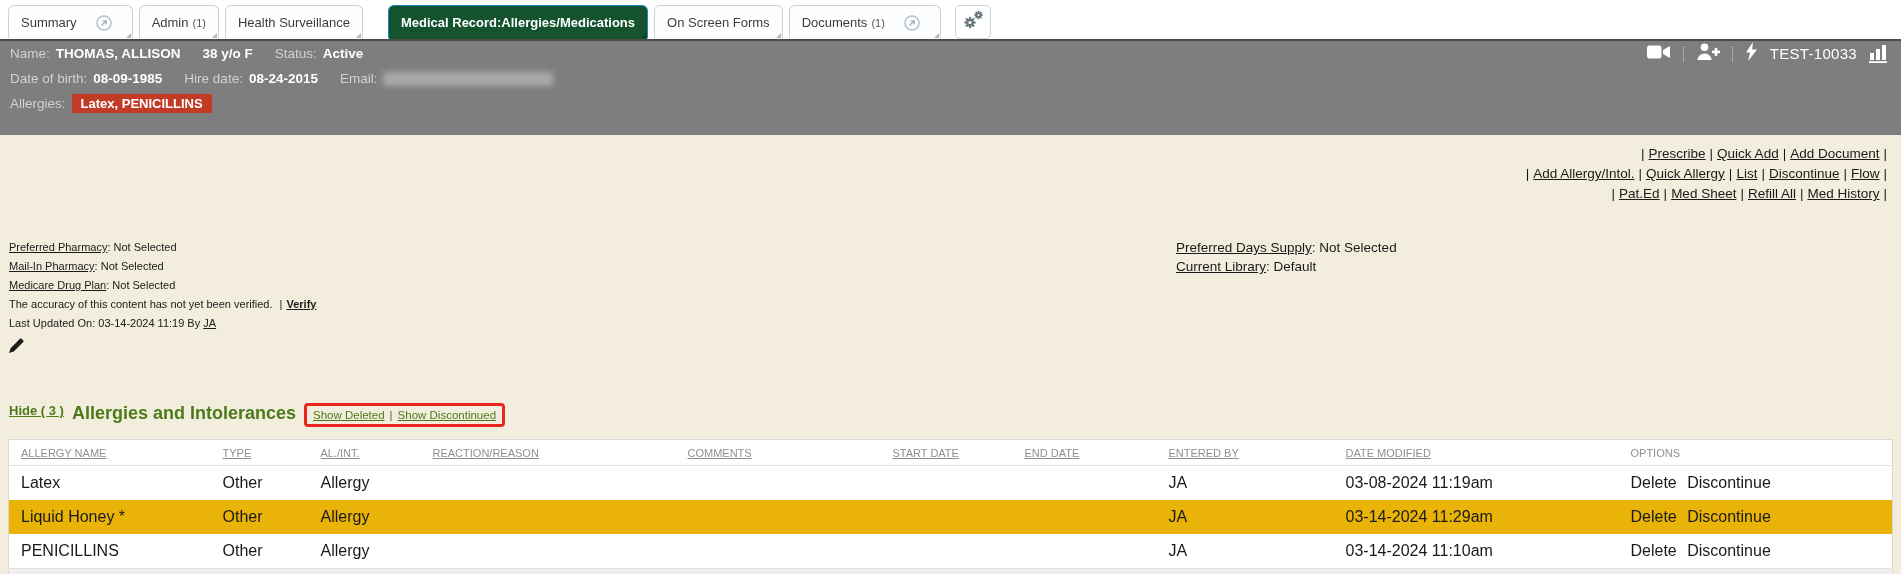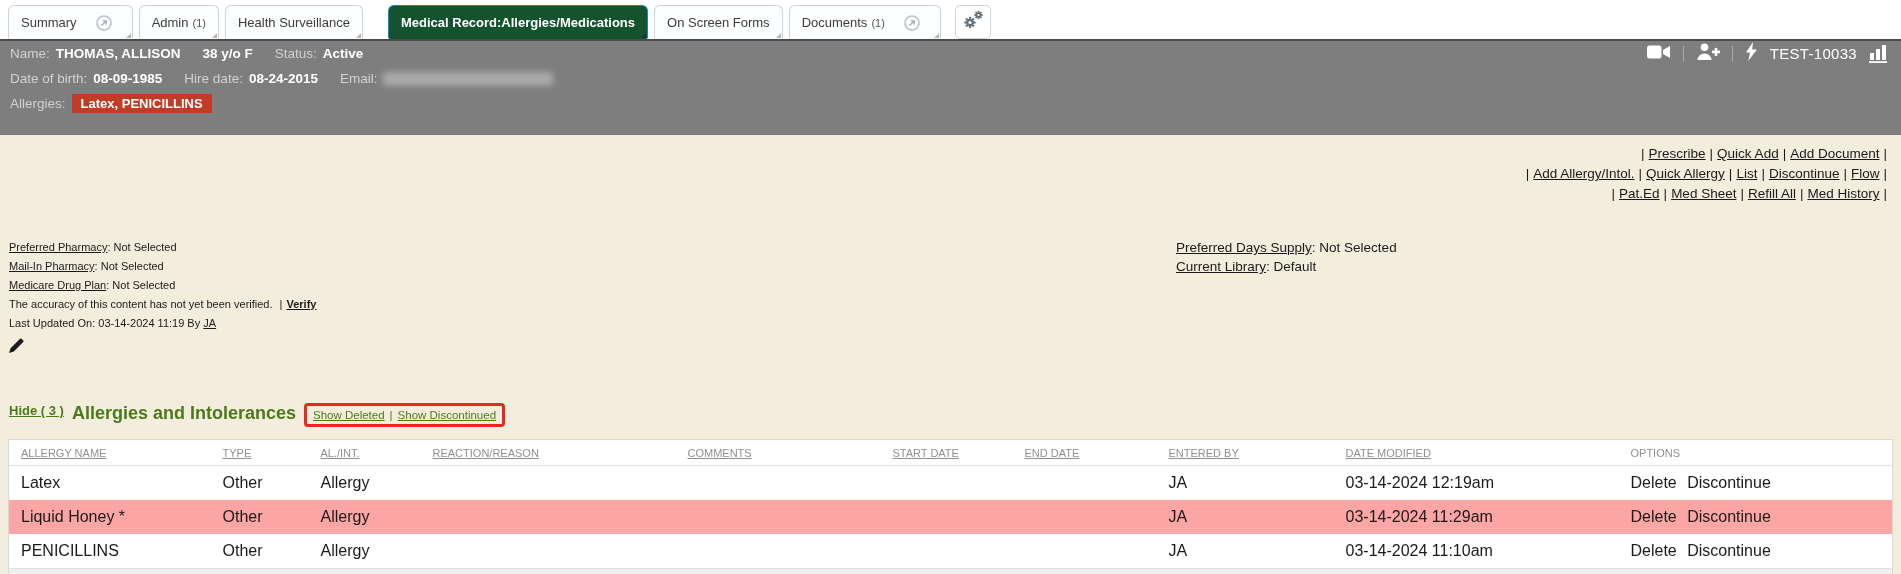--- a/index.html
+++ b/index.html
@@ -75,21 +75,21 @@
   .tblwrap { position:absolute; top:304px; left:8px; right:8px; }
   table { width:100%; border-collapse:collapse; background:#fff;
     border:1px solid #d9d9d9; }
   thead th { font-size:11px; font-weight:normal; color:#8f8f8f;
     text-align:left; padding:7px 4px 6px 4px; white-space:nowrap;
     border-bottom:1px solid #e0e0e0; }
   thead th .thu { text-decoration:underline; cursor:pointer; }
   thead th:first-child, tbody td:first-child { padding-left:12px; }
   tbody td { font-size:16px; color:#1a1a1a; padding:8px 4px; height:31px;
     white-space:nowrap; }
-  tbody tr.alt { background:#fca5a5;margin-top:23px; }
+  tbody tr.alt { background:#eab308;margin-top:23px; }
   .opt-link { cursor:pointer; margin-right:6px; }
   tfoot td { background:#efefef; text-align:center; font-size:11.5px;
     color:#3a3a3a; padding:6px 0; border-top:1px solid #e0e0e0; }
 </style>
 </head>
 <body>
 
 <div class="tabbar">
 
   <div class="tab">
@@ -336,21 +336,21 @@
       <tbody>
         <tr>
           <td>Latex</td>
           <td>Other</td>
           <td>Allergy</td>
           <td></td>
           <td></td>
           <td></td>
           <td></td>
           <td>JA</td>
-          <td>03-14-2024 12:19am</td>
+          <td>03-08-2024 11:19am</td>
           <td>
             <span class="opt-link">Delete</span>
             <span class="opt-link">Discontinue</span>
           </td>
         </tr>
         <tr class="alt">
           <td>Liquid Honey *</td>
           <td>Other</td>
           <td>Allergy</td>
           <td></td>

